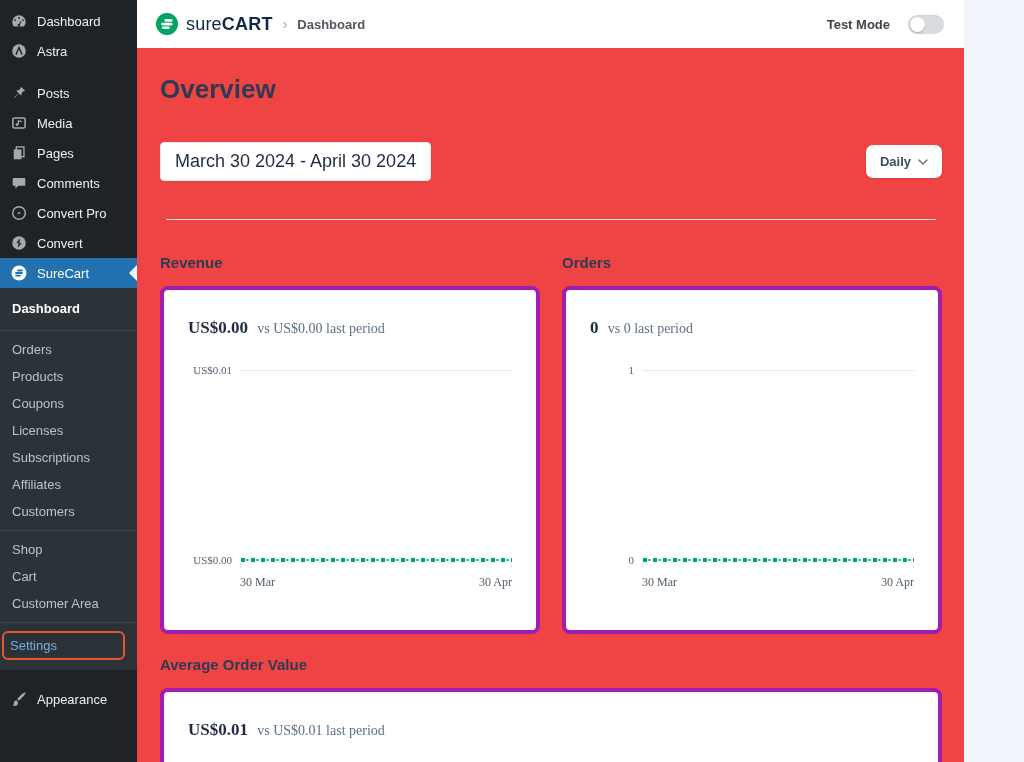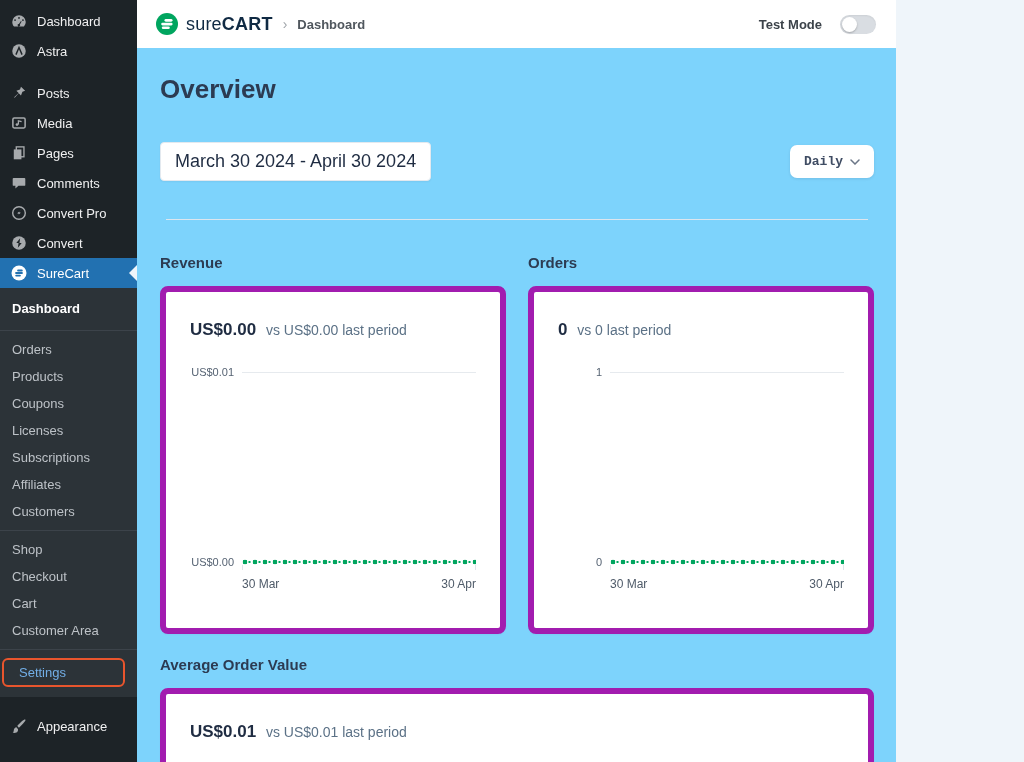--- a/index.html
+++ b/index.html
@@ -2,21 +2,21 @@
 <html><head>
 <meta charset="utf-8">
 <style>
   * { box-sizing: border-box; }
   html,body { margin:0; padding:0; }
   body {
     width:1024px; height:762px; overflow:hidden;
     font-family:"Liberation Sans", sans-serif;
     background:#eff5fa;
   }
-  .screen { display:flex; width:896px; height:762px; }
+  .screen { display:flex; width:964px; height:762px; }
 
   
   .admin-menu {
     width:137px; flex-shrink:0; background:#1d2327; color:#f0f0f1;
     font-size:13px; padding-top:6px; overflow:hidden;
   }
   .menu-item {
     display:flex; align-items:center; gap:9px;
     padding:6px 6px 6px 10px; min-height:30px; cursor:pointer;
   }
@@ -30,21 +30,21 @@
     border:8px solid transparent; border-right-color:#eff5fa; border-left-width:0;
   }
   .sc-bg-side { fill:#fff; }
   .menu-item.active .sc-bar { fill:#2271b1; }
 
   .submenu { background:#2c3338; padding:4px 0 8px; }
   .sub-item { padding:6px 12px; color:#bdc2c7; cursor:pointer; }
   .sub-item.current { color:#fff; font-weight:bold; padding:9px 12px; }
   .sub-divider { border-top:1px solid #3c434a; margin:5px 0; }
   .sub-item.settings {
-    color:#72aee6; margin:8px 12px 2px 2px; padding:5px 15px;
+    color:#72aee6; margin:8px 12px 2px 2px; padding:5px 6px;
     border:2px solid #e8552d; border-radius:6px;
   }
   .menu-bottom { margin-top:14px; }
 
   
   .main-col { flex:1; display:flex; flex-direction:column; min-width:0; }
   .topbar {
     height:48px; background:#fff; display:flex; align-items:center;
     padding:0 20px 0 18px; gap:9px; flex-shrink:0;
   }
@@ -61,43 +61,43 @@
   .testmode-label { font-size:13px; color:#3c434a; font-weight:bold; margin-right:9px; }
   .toggle {
     width:36px; height:19px; border-radius:10px; background:#d9dde2;
     position:relative; cursor:pointer; box-shadow:inset 0 1px 2px rgba(0,0,0,.06);
   }
   .toggle .knob {
     position:absolute; left:2px; top:2px; width:15px; height:15px;
     border-radius:50%; background:#fff; box-shadow:0 1px 2px rgba(0,0,0,.25);
   }
 
-  .content { flex:1; padding:26px 22px 0 23px; background:#7dd3fc; overflow:hidden; }
+  .content { flex:1; padding:26px 22px 0 23px; background:#ef4444; overflow:hidden; }
   .page-title { margin:0 0 37px; font-size:26px; font-weight:bold; color:#2c3b52; }
 
   .filters-row { display:flex; justify-content:space-between; align-items:center; margin-bottom:38px; }
   .date-range {
     background:#fff; border:1px solid #e3e9ef; border-radius:4px;
     padding:8px 14px; font-size:18px; color:#1f2c42; cursor:pointer;
     box-shadow:0 1px 2px rgba(16,24,40,.05);
   }
   .interval-btn {
     background:#fff; border:none; border-radius:7px; padding:9px 14px;
     font-size:13px; color:#3f4c63; font-weight:bold; display:flex; align-items:center; gap:7px;
-    cursor:pointer; box-shadow:0 1px 3px rgba(16,24,40,.10); font-family:Liberation Mono, monospace;
+    cursor:pointer; box-shadow:0 1px 3px rgba(16,24,40,.10); font-family:Liberation Sans, sans-serif;
   }
   .chev { width:10px; height:6px; display:block; }
 
   .section-divider { border:none; border-top:1px solid #dde6ee; margin:0 6px 34px 6px; }
 
   .cards-grid { display:grid; grid-template-columns:1fr 1fr; gap:22px; margin-bottom:22px; }
   .card-title { margin:0 0 15px; font-size:15px; font-weight:bold; color:#2c3b52; }
   .card {
-    background:#fff; border:6px solid #a21caf; border-radius:8px;
-    padding:28px 24px 16px; box-shadow:0 1px 2px rgba(16,24,40,.03);
+    background:#fff; border:4px solid #a21caf; border-radius:8px;
+    padding:28px 24px 16px; box-shadow:0 1px 2px rgba(16,24,40,.03);font-family:Liberation Serif, serif;
   }
   .card.metric { height:348px; }
   .card.aov { height:300px; }
   .value-row { font-size:17px; color:#1f2c42; }
   .value { font-weight:bold; }
   .comparison { font-size:14px; color:#5b7186; margin-left:5px; }
 
   .chart { margin-top:26px; display:flex; flex-direction:column; }
   .grid-row { display:flex; align-items:center; gap:8px; height:12px; }
   .ylab { width:44px; text-align:right; font-size:11px; color:#566373; flex-shrink:0; }
@@ -224,21 +224,20 @@
       <div class="sub-divider"></div>
       <div class="sub-item">Orders</div>
       <div class="sub-item">Products</div>
       <div class="sub-item">Coupons</div>
       <div class="sub-item">Licenses</div>
       <div class="sub-item">Subscriptions</div>
       <div class="sub-item">Affiliates</div>
       <div class="sub-item">Customers</div>
       <div class="sub-divider"></div>
       <div class="sub-item">Shop</div>
-      <div class="sub-item">Checkout</div>
       <div class="sub-item">Cart</div>
       <div class="sub-item">Customer Area</div>
       <div class="sub-divider"></div>
       <div class="sub-item settings">Settings</div>
     </div>
 
     <div class="menu-bottom">
       <div class="menu-item">
         <span class="mi">
             <svg viewBox="0 0 20 20">

